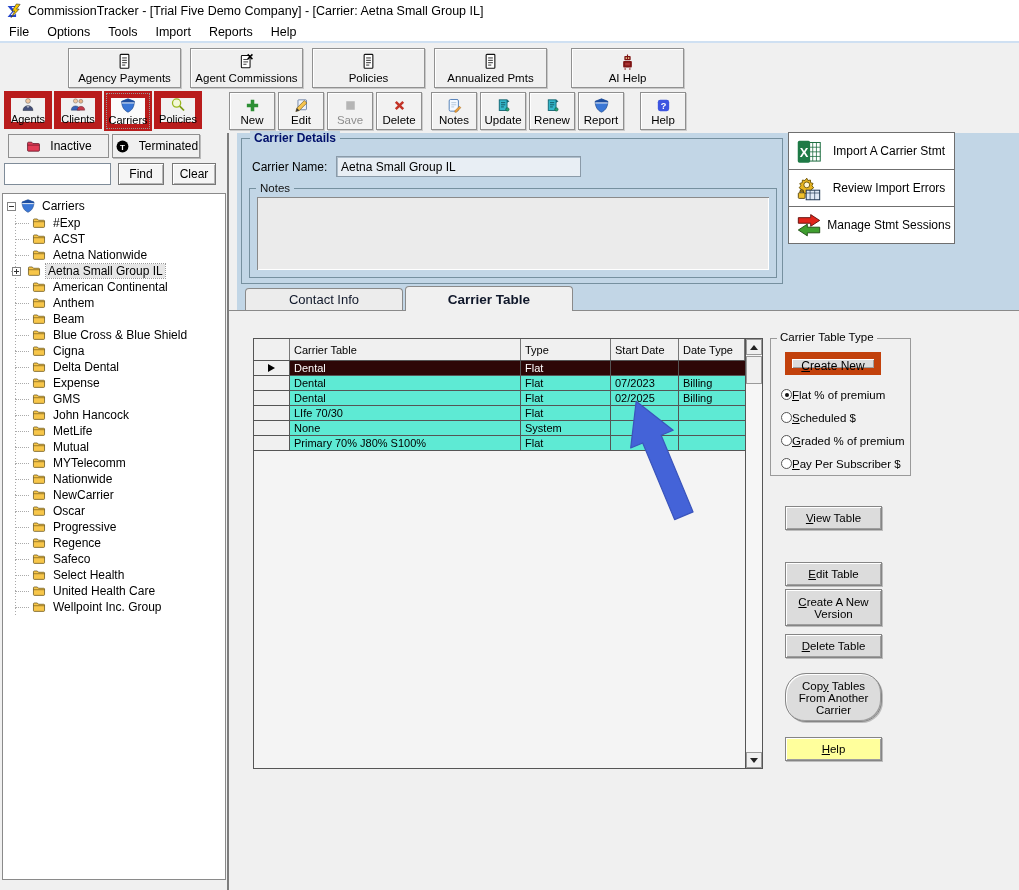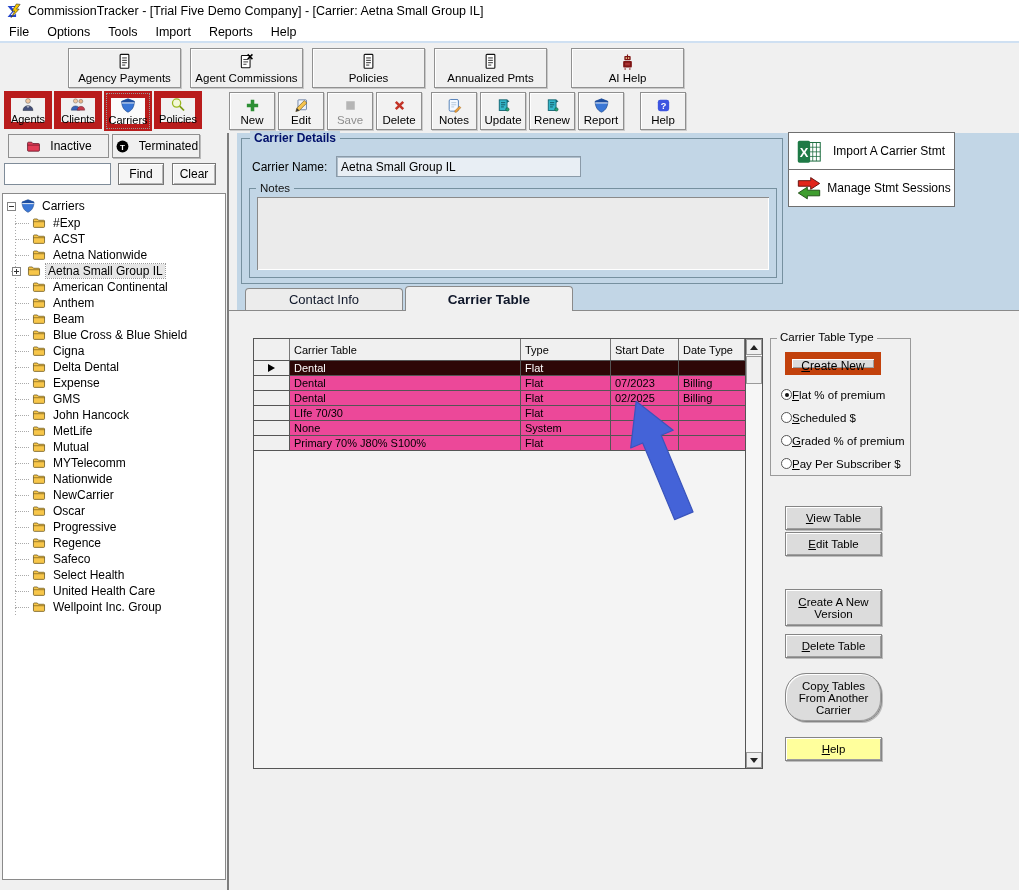--- a/index.html
+++ b/index.html
@@ -119,21 +119,21 @@
   
   .tab-content { position:absolute; left:229px; top:310px; right:0; bottom:0;
     background:#f0f0f0; border-top:1px solid #8a8a8a; }
 
   
   .grid { position:absolute; left:24px; top:27px; width:510px; height:431px;
     border:1px solid #555; background:#f4f4f4; }
   .grid-inner { position:absolute; left:0; top:0; right:17px; bottom:0; }
   .grid-header { display:flex; height:22px; background:#f0f0f0; border-bottom:1px solid #555; font-size:11px; }
   .grid-header .hcell { display:flex; align-items:center; padding-left:4px; border-right:1px solid #777; }
-  .grid-row { display:flex; height:15px; font-size:11px; border-bottom:1px solid #555; background:#ec4899; }
+  .grid-row { display:flex; height:15px; font-size:11px; border-bottom:1px solid #555; background:#5eead4; }
   .cell { display:flex; align-items:center; padding-left:4px; border-right:1px solid #555; overflow:hidden; white-space:nowrap; }
   .w-sel { width:36px; } .w-c0 { width:231px; } .w-c1 { width:90px; } .w-c2 { width:68px; } .w-c3 { flex:1; border-right:none; }
   .cell.sel { background:#f0f0f0; justify-content:center; padding-left:0; }
   .grid-row.selected .cell:not(.sel) { background:#2d0707; color:#fff; }
   .row-arrow { display:none; width:0; height:0; border-left:7px solid #000;
     border-top:4.5px solid transparent; border-bottom:4.5px solid transparent; }
   .grid-row.selected .row-arrow { display:block; }
 
   
   .vscroll { position:absolute; right:0; top:0; bottom:0; width:17px; background:#f6f6f6; border-left:1px solid #555; }
@@ -157,21 +157,21 @@
   .radio-circle { width:11px; height:11px; border-radius:50%; border:1px solid #555; background:#fff; position:relative; flex:none; }
   .radio-row.checked .radio-circle::after { content:""; position:absolute; left:2.5px; top:2.5px; width:4px; height:4px;
     border-radius:50%; background:#111; }
 
   
   .action-col { position:absolute; left:556px; top:195px; width:97px; height:260px; }
   .action-btn { position:absolute; left:0; width:97px; background:#dcdcdc; border:1px solid #858585;
     box-shadow:inset 1px 1px 0 #fff, inset -1px -1px 0 #9e9e9e, 1px 1px 0 #bdbdbd;
     font-size:11.5px; line-height:12px; font-family:inherit; padding:1px 2px; }
   .action-btn:nth-child(1) { top:0; height:24px; }
-  .action-btn:nth-child(2) { top:26px; height:24px; }
+  .action-btn:nth-child(2) { top:56px; height:24px; }
   .action-btn:nth-child(3) { top:83px; height:37px; }
   .action-btn:nth-child(4) { top:128px; height:24px; }
   .action-btn:nth-child(5) { top:167px; height:49px;border-radius:21px; }
   .action-btn:nth-child(6) { top:231px; height:24px; background:#ffff9c; }
 
   .arrow-overlay { position:absolute; left:370px; top:80px; width:140px; height:160px; z-index:10; pointer-events:none; }
 </style>
 </head>
 <body>
 
@@ -712,20 +712,33 @@
       <button class="stmt-btn">
     <span class="icon t-icon">
           <svg viewBox="0 0 24 24">
             <rect x="12" y="4" width="10" height="16.5" fill="#fff" stroke="#1e6e41" stroke-width="0.9"></rect>
             <path d="M12 8.2h10M12 12.3h10M12 16.4h10M15.3 4v16.5M18.6 4v16.5" stroke="#1e6e41" stroke-width="0.7"></path>
             <rect x="2" y="2.5" width="11" height="19.5" rx="1.5" fill="#1e7a46"></rect>
             <text x="7.5" y="16.5" font-size="11.5" font-weight="bold" fill="#fff" text-anchor="middle" font-family="sans-serif">X</text>
           </svg>
         </span>
     <span class="stmt-label">Import A Carrier Stmt</span>
+  </button>
+      <button class="stmt-btn">
+    <span class="icon t-icon">
+          <svg viewBox="0 0 24 24">
+            <path d="M10 2.8l1 2.1 2.3-.4.1 2.3 2.2.7-1 2.1 1.6 1.7-1.9 1.3.5 2.2-2.3.2-.8 2.1-2-1.2-2 1.2-.8-2.1-2.3-.2.5-2.2-1.9-1.3 1.6-1.7-1-2.1 2.2-.7.1-2.3 2.3.4z" fill="#e7b41f" stroke="#6b5200" stroke-width="0.8"></path>
+            <circle cx="10" cy="8.8" r="2.6" fill="#fff6d8" stroke="#6b5200" stroke-width="0.8"></circle>
+            <rect x="9.5" y="13.5" width="12" height="8.5" fill="#dfe9f5" stroke="#223a55" stroke-width="0.9"></rect>
+            <path d="M9.5 16h12M13 13.5v8.5M17 13.5v8.5" stroke="#223a55" stroke-width="0.6"></path>
+            <rect x="2.5" y="15.8" width="6" height="5" rx="0.8" fill="#f0c02a" stroke="#554410" stroke-width="0.8"></rect>
+            <path d="M4 15.8v-1.2a1.5 1.5 0 0 1 3 0v1.2" fill="none" stroke="#554410" stroke-width="1"></path>
+          </svg>
+        </span>
+    <span class="stmt-label">Review Import Errors</span>
   </button>
       <button class="stmt-btn">
     <span class="icon t-icon">
           <svg viewBox="0 0 24 24">
             <path d="M2.5 5h11V2.3L21.5 7.5l-8 5.2V10h-11z" fill="#e1251b" stroke="#5c0c08" stroke-width="0.8"></path>
             <path d="M21.5 18.5h-11v2.7l-8-5.2 8-5.2v2.7h11z" fill="#3f9e2f" stroke="#17470f" stroke-width="0.8"></path>
           </svg>
         </span>
     <span class="stmt-label">Manage Stmt Sessions</span>
   </button>

